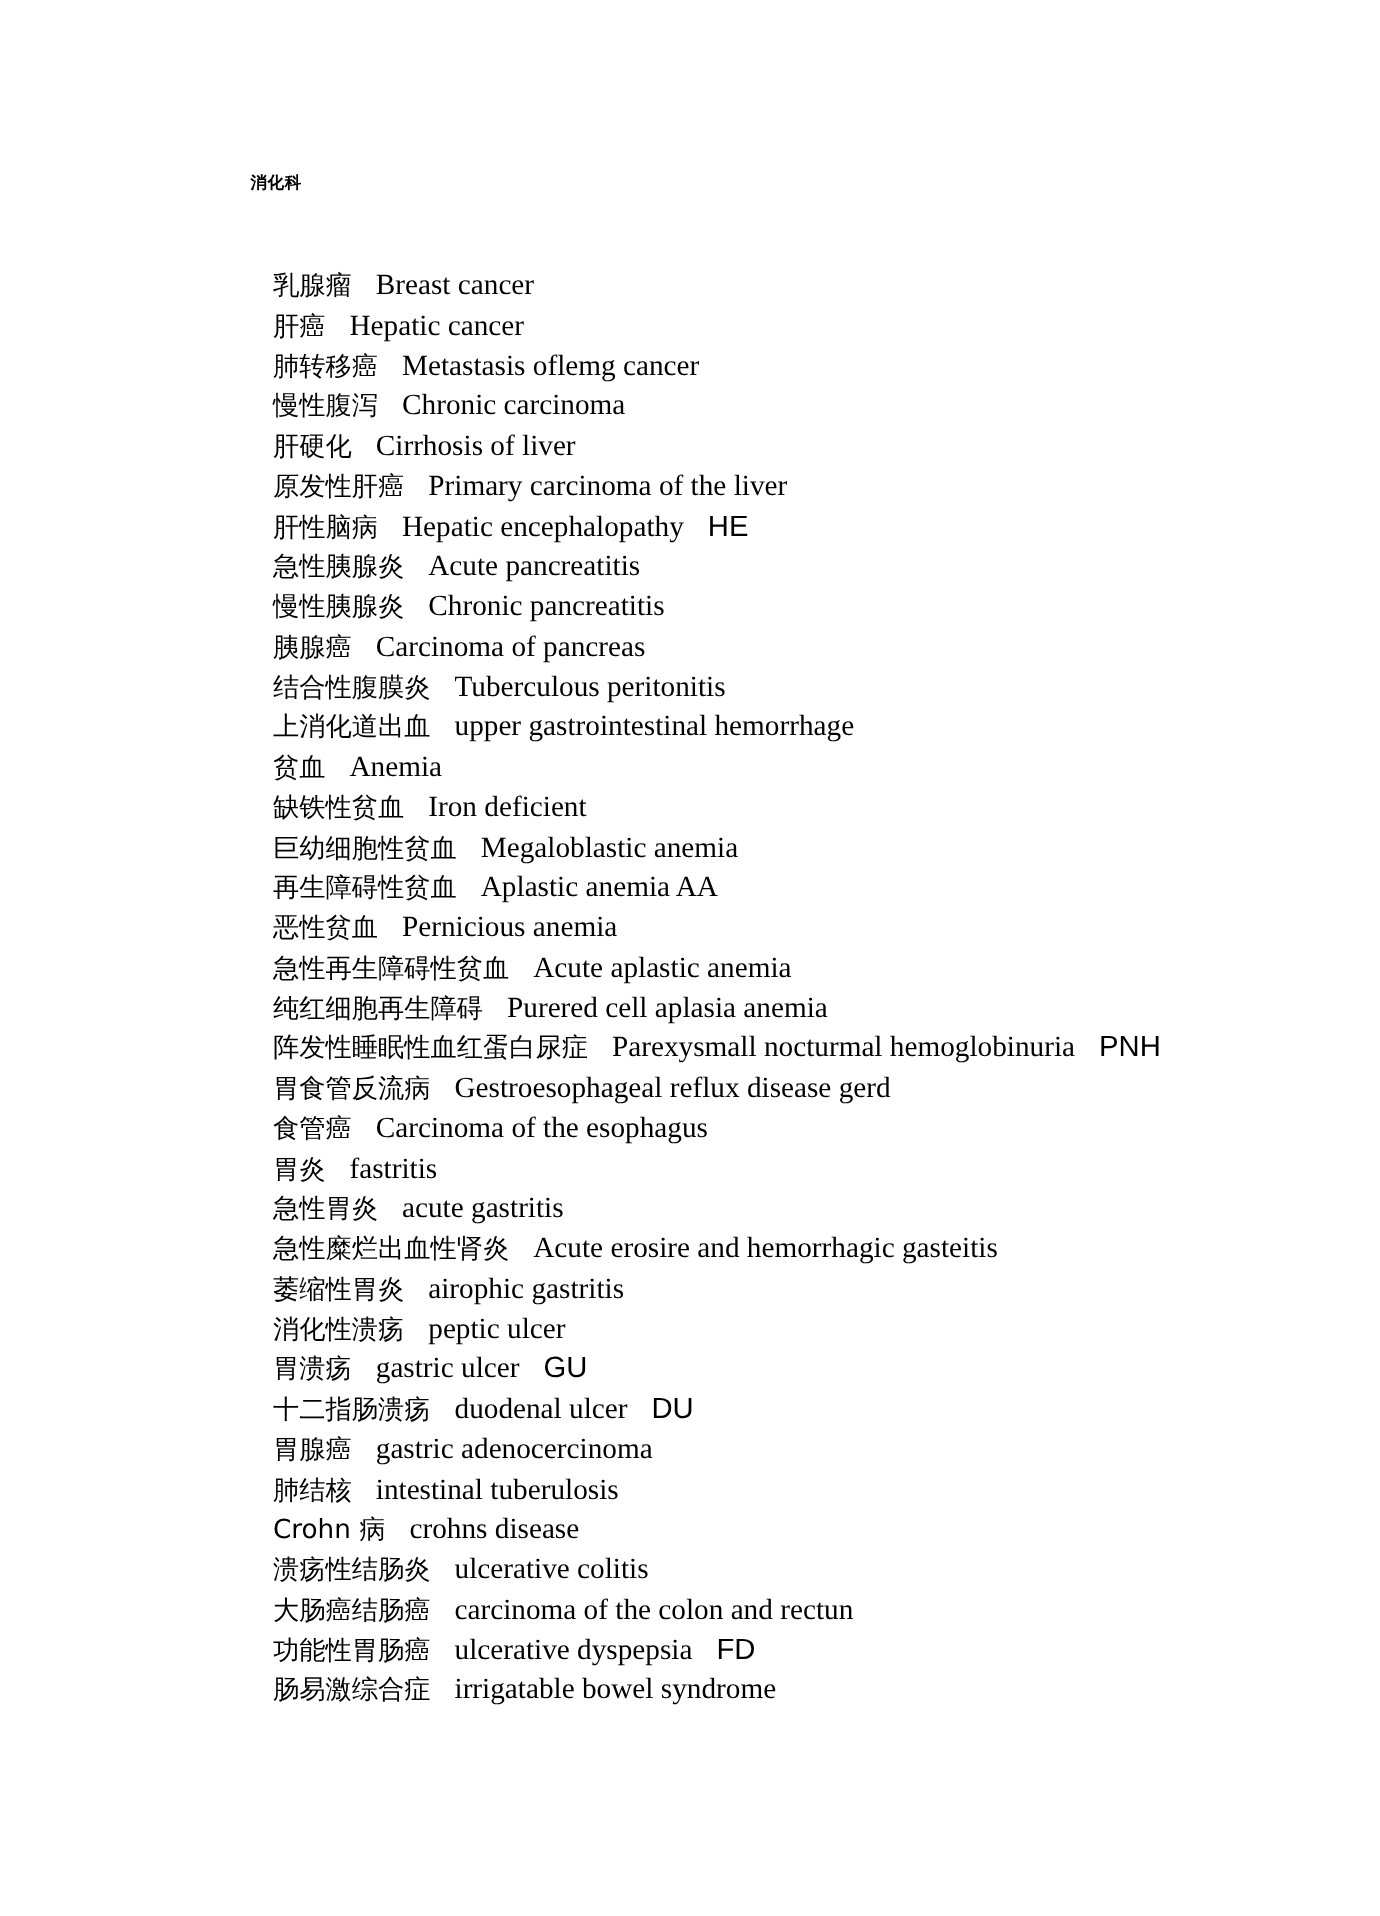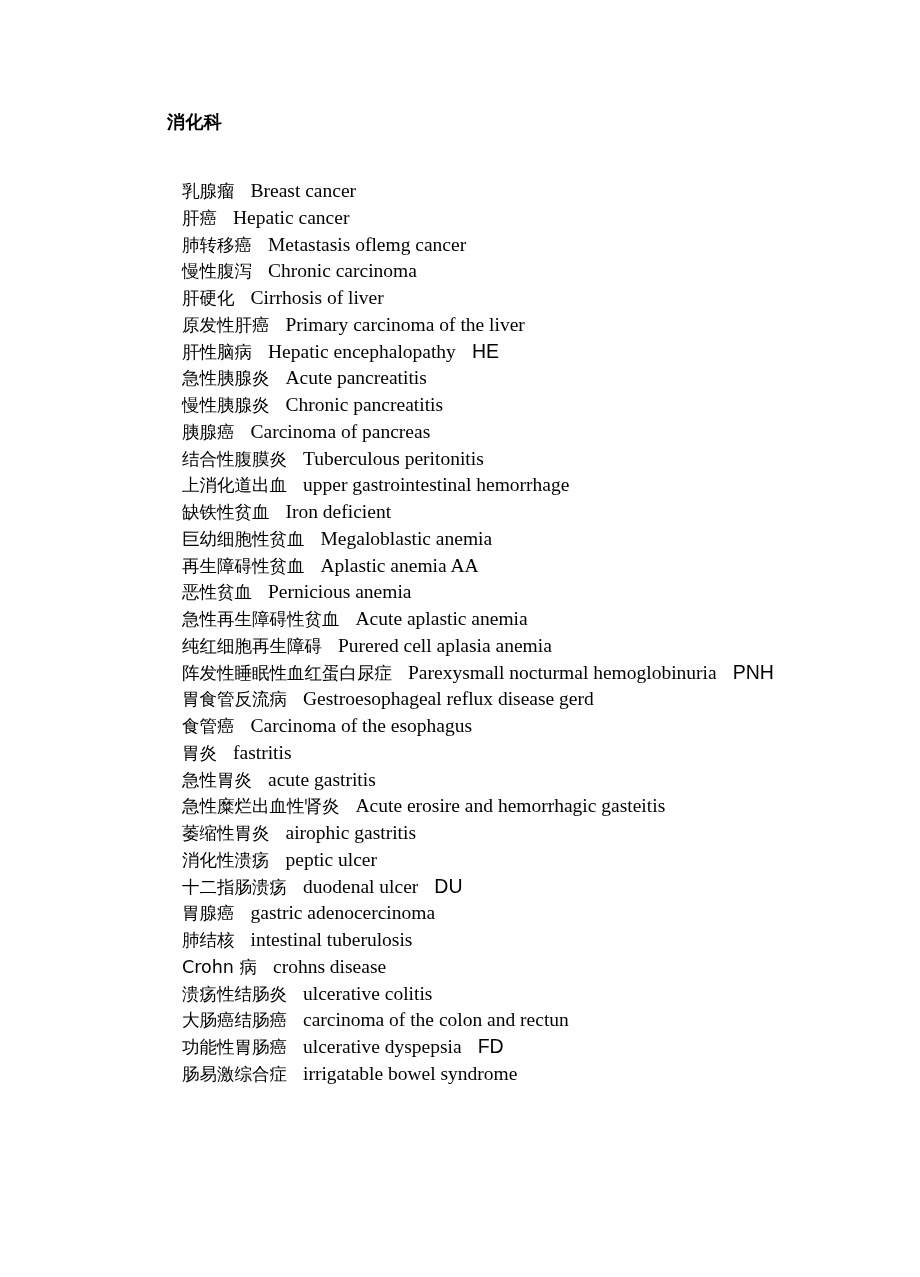--- a/index.html
+++ b/index.html
@@ -29,21 +29,21 @@
   #content {
     position: absolute;
     left: 166px;
     top: 112px;
     width: 700px;
   }
 
   .doc-title {
     font-family: "Liberation Sans", "DejaVu Sans", sans-serif;
     font-weight: bold;
-    font-size: 18px;
+    font-size: 11px;
     line-height: 20px;
     letter-spacing: 0.4px;
     margin: 0 0 0 1px;
     white-space: pre;
   }
 
   .spacer-line {
     height: 30px;
   }
 
@@ -95,34 +95,36 @@
         <li class="entry"><span class="cn">肺转移癌</span><span class="gap-md"></span><span class="en">Metastasis oflemg cancer</span></li>
         <li class="entry"><span class="cn">慢性腹泻</span><span class="gap-md"></span><span class="en">Chronic carcinoma</span></li>
         <li class="entry"><span class="cn">肝硬化</span><span class="gap-md"></span><span class="en">Cirrhosis of liver</span></li>
         <li class="entry"><span class="cn">原发性肝癌</span><span class="gap-md"></span><span class="en">Primary carcinoma of the liver</span></li>
         <li class="entry"><span class="cn">肝性脑病</span><span class="gap-md"></span><span class="en">Hepatic encephalopathy</span><span class="gap-md"></span><span class="abbr">HE</span></li>
         <li class="entry"><span class="cn">急性胰腺炎</span><span class="gap-md"></span><span class="en">Acute pancreatitis</span></li>
         <li class="entry"><span class="cn">慢性胰腺炎</span><span class="gap-md"></span><span class="en">Chronic pancreatitis</span></li>
         <li class="entry"><span class="cn">胰腺癌</span><span class="gap-md"></span><span class="en">Carcinoma of pancreas</span></li>
         <li class="entry"><span class="cn">结合性腹膜炎</span><span class="gap-md"></span><span class="en">Tuberculous peritonitis</span></li>
         <li class="entry"><span class="cn">上消化道出血</span><span class="gap-md"></span><span class="en">upper gastrointestinal hemorrhage</span></li>
+        <li class="entry"><span class="cn">贫血</span><span class="gap-md"></span><span class="en">Anemia</span></li>
         <li class="entry"><span class="cn">缺铁性贫血</span><span class="gap-md"></span><span class="en">Iron deficient</span></li>
         <li class="entry"><span class="cn">巨幼细胞性贫血</span><span class="gap-md"></span><span class="en">Megaloblastic anemia</span></li>
         <li class="entry"><span class="cn">再生障碍性贫血</span><span class="gap-md"></span><span class="en">Aplastic anemia AA</span></li>
         <li class="entry"><span class="cn">恶性贫血</span><span class="gap-md"></span><span class="en">Pernicious anemia</span></li>
         <li class="entry"><span class="cn">急性再生障碍性贫血</span><span class="gap-md"></span><span class="en">Acute aplastic anemia</span></li>
         <li class="entry"><span class="cn">纯红细胞再生障碍</span><span class="gap-md"></span><span class="en">Purered cell aplasia anemia</span></li>
         <li class="entry"><span class="cn">阵发性睡眠性血红蛋白尿症</span><span class="gap-md"></span><span class="en">Parexysmall nocturmal hemoglobinuria</span><span class="gap-md"></span><span class="abbr">PNH</span></li>
         <li class="entry"><span class="cn">胃食管反流病</span><span class="gap-md"></span><span class="en">Gestroesophageal reflux disease gerd</span></li>
         <li class="entry"><span class="cn">食管癌</span><span class="gap-md"></span><span class="en">Carcinoma of the esophagus</span></li>
         <li class="entry"><span class="cn">胃炎</span><span class="gap-md"></span><span class="en">fastritis</span></li>
         <li class="entry"><span class="cn">急性胃炎</span><span class="gap-md"></span><span class="en">acute gastritis</span></li>
         <li class="entry"><span class="cn">急性糜烂出血性肾炎</span><span class="gap-md"></span><span class="en">Acute erosire and hemorrhagic gasteitis</span></li>
         <li class="entry"><span class="cn">萎缩性胃炎</span><span class="gap-md"></span><span class="en">airophic gastritis</span></li>
         <li class="entry"><span class="cn">消化性溃疡</span><span class="gap-md"></span><span class="en">peptic ulcer</span></li>
+        <li class="entry"><span class="cn">胃溃疡</span><span class="gap-md"></span><span class="en">gastric ulcer</span><span class="gap-md"></span><span class="abbr">GU</span></li>
         <li class="entry"><span class="cn">十二指肠溃疡</span><span class="gap-md"></span><span class="en">duodenal ulcer</span><span class="gap-md"></span><span class="abbr">DU</span></li>
         <li class="entry"><span class="cn">胃腺癌</span><span class="gap-md"></span><span class="en">gastric adenocercinoma</span></li>
         <li class="entry"><span class="cn">肺结核</span><span class="gap-md"></span><span class="en">intestinal tuberulosis</span></li>
         <li class="entry"><span class="cn">Crohn 病</span><span class="gap-md"></span><span class="en">crohns disease</span></li>
         <li class="entry"><span class="cn">溃疡性结肠炎</span><span class="gap-md"></span><span class="en">ulcerative colitis</span></li>
         <li class="entry"><span class="cn">大肠癌结肠癌</span><span class="gap-md"></span><span class="en">carcinoma of the colon and rectun</span></li>
         <li class="entry"><span class="cn">功能性胃肠癌</span><span class="gap-md"></span><span class="en">ulcerative dyspepsia</span><span class="gap-md"></span><span class="abbr">FD</span></li>
         <li class="entry"><span class="cn">肠易激综合症</span><span class="gap-md"></span><span class="en">irrigatable bowel syndrome</span></li>
       </ul>
 

